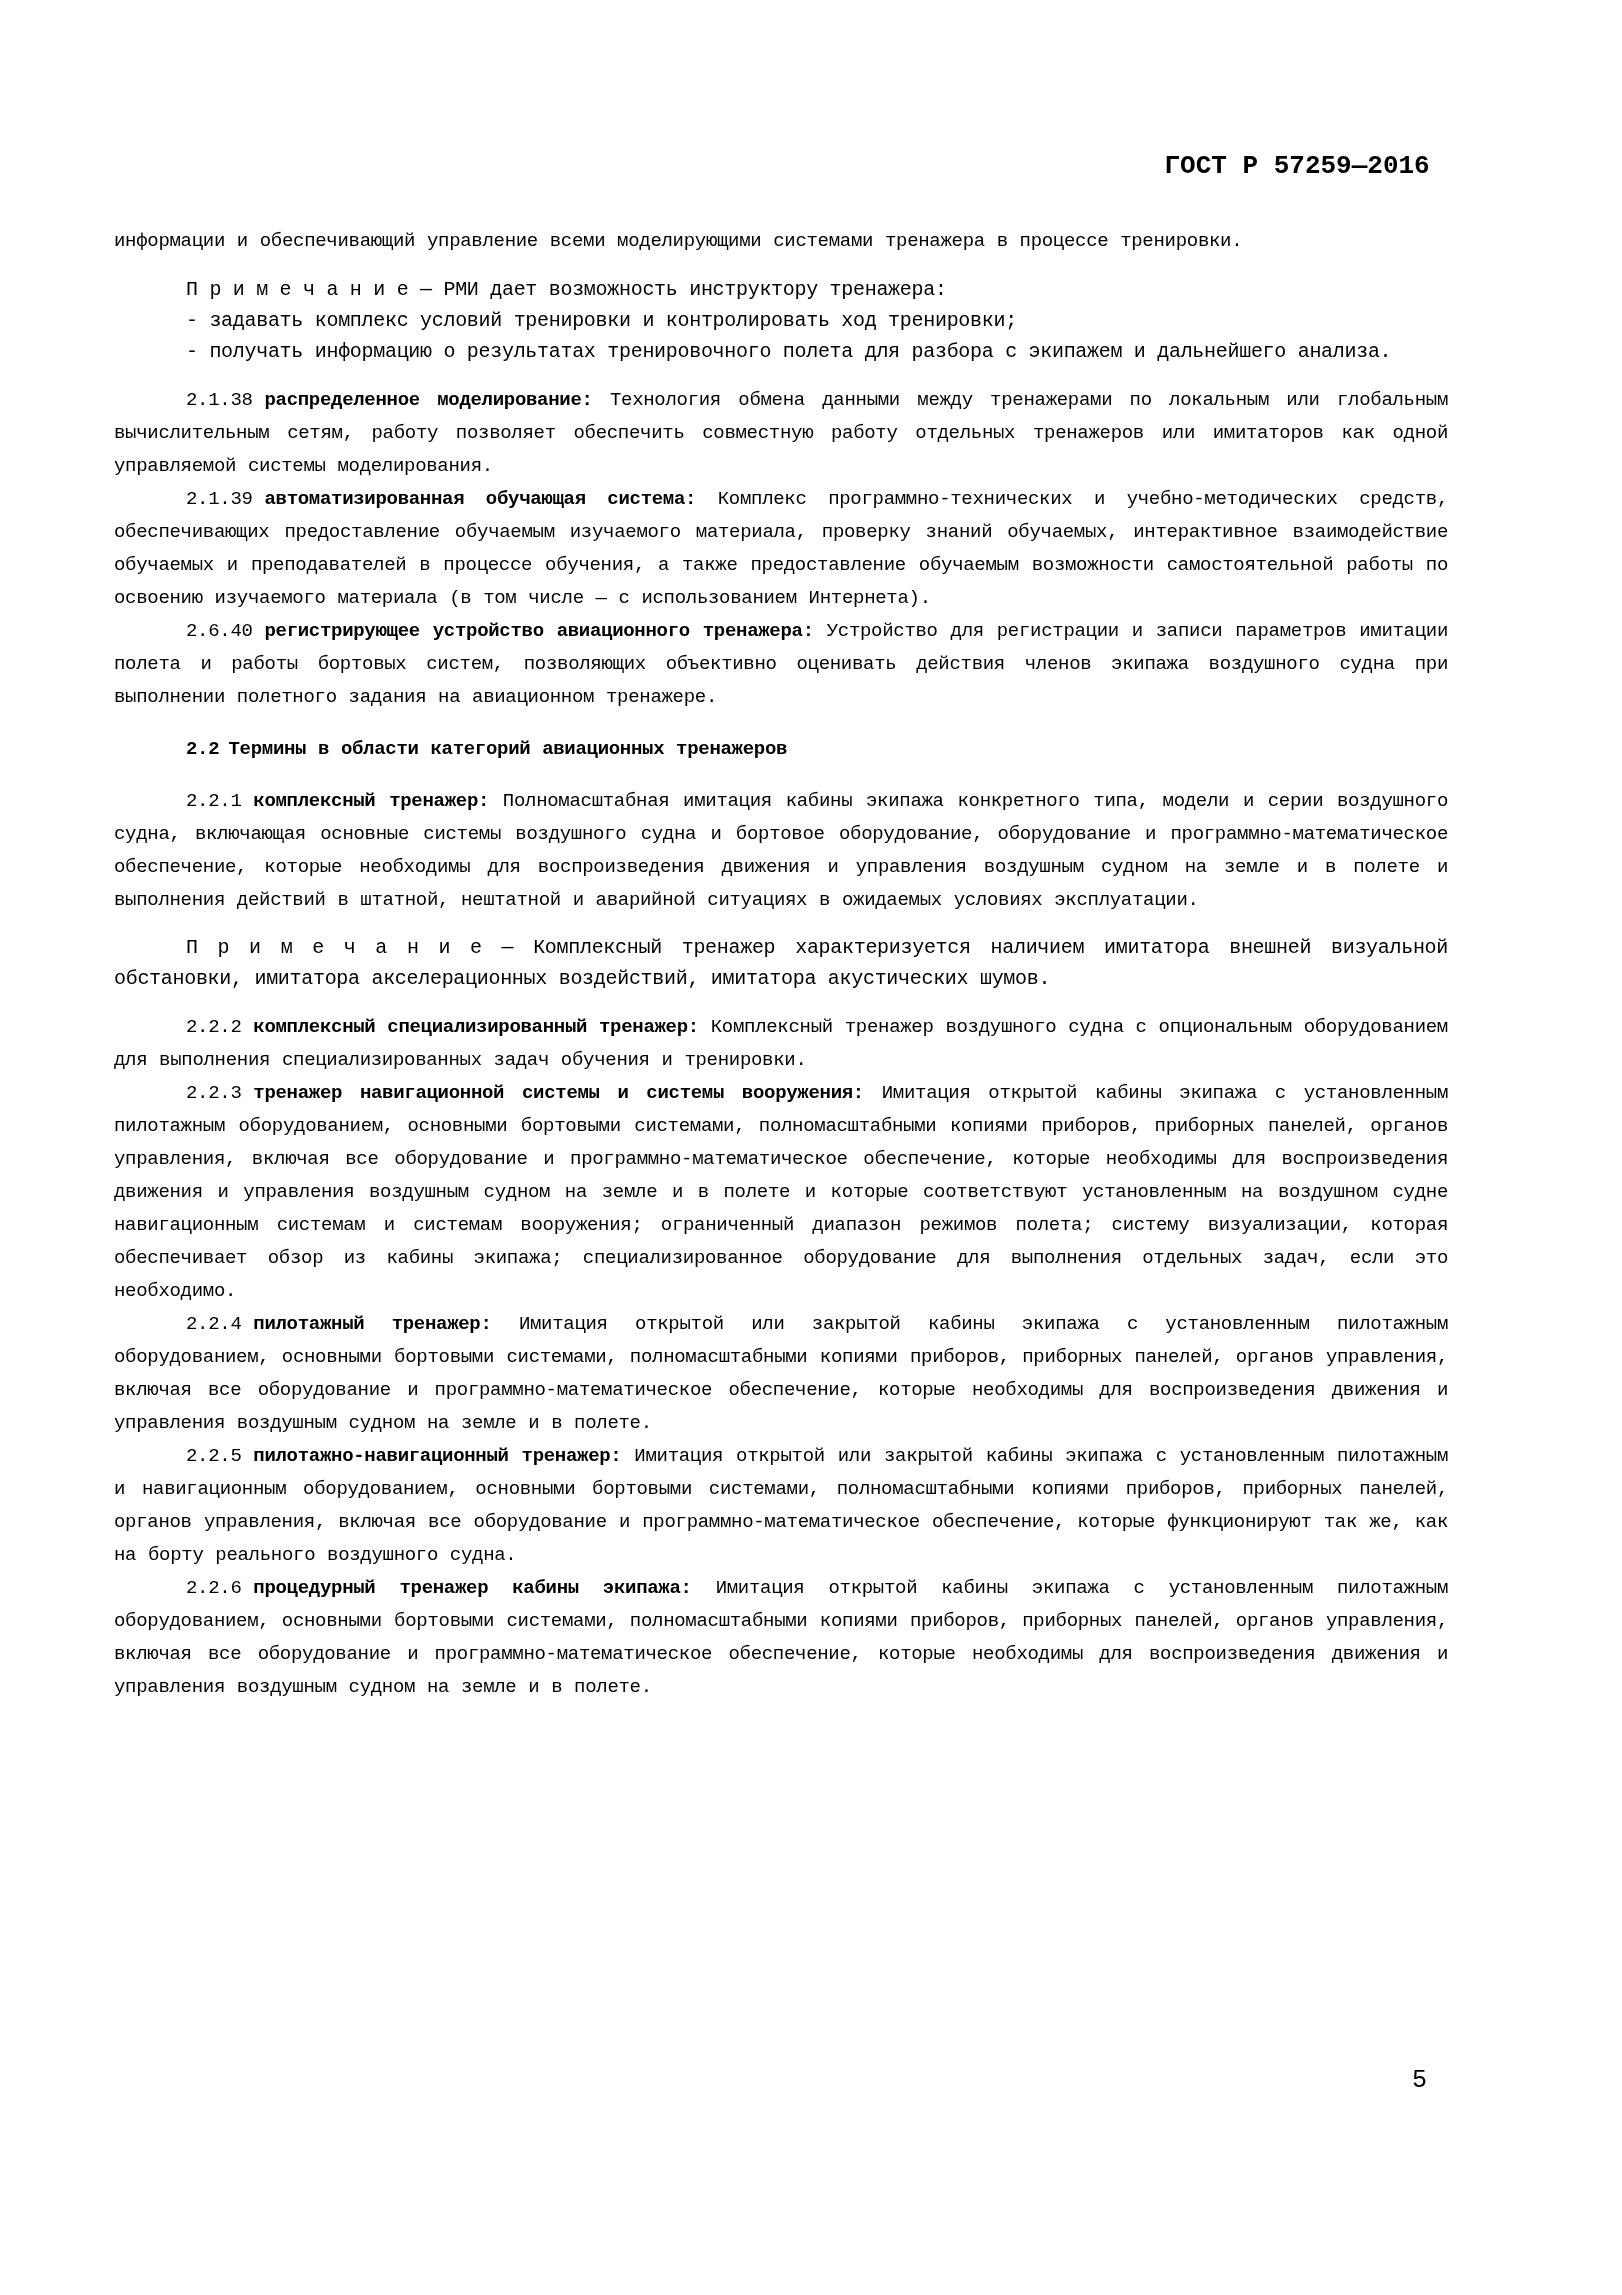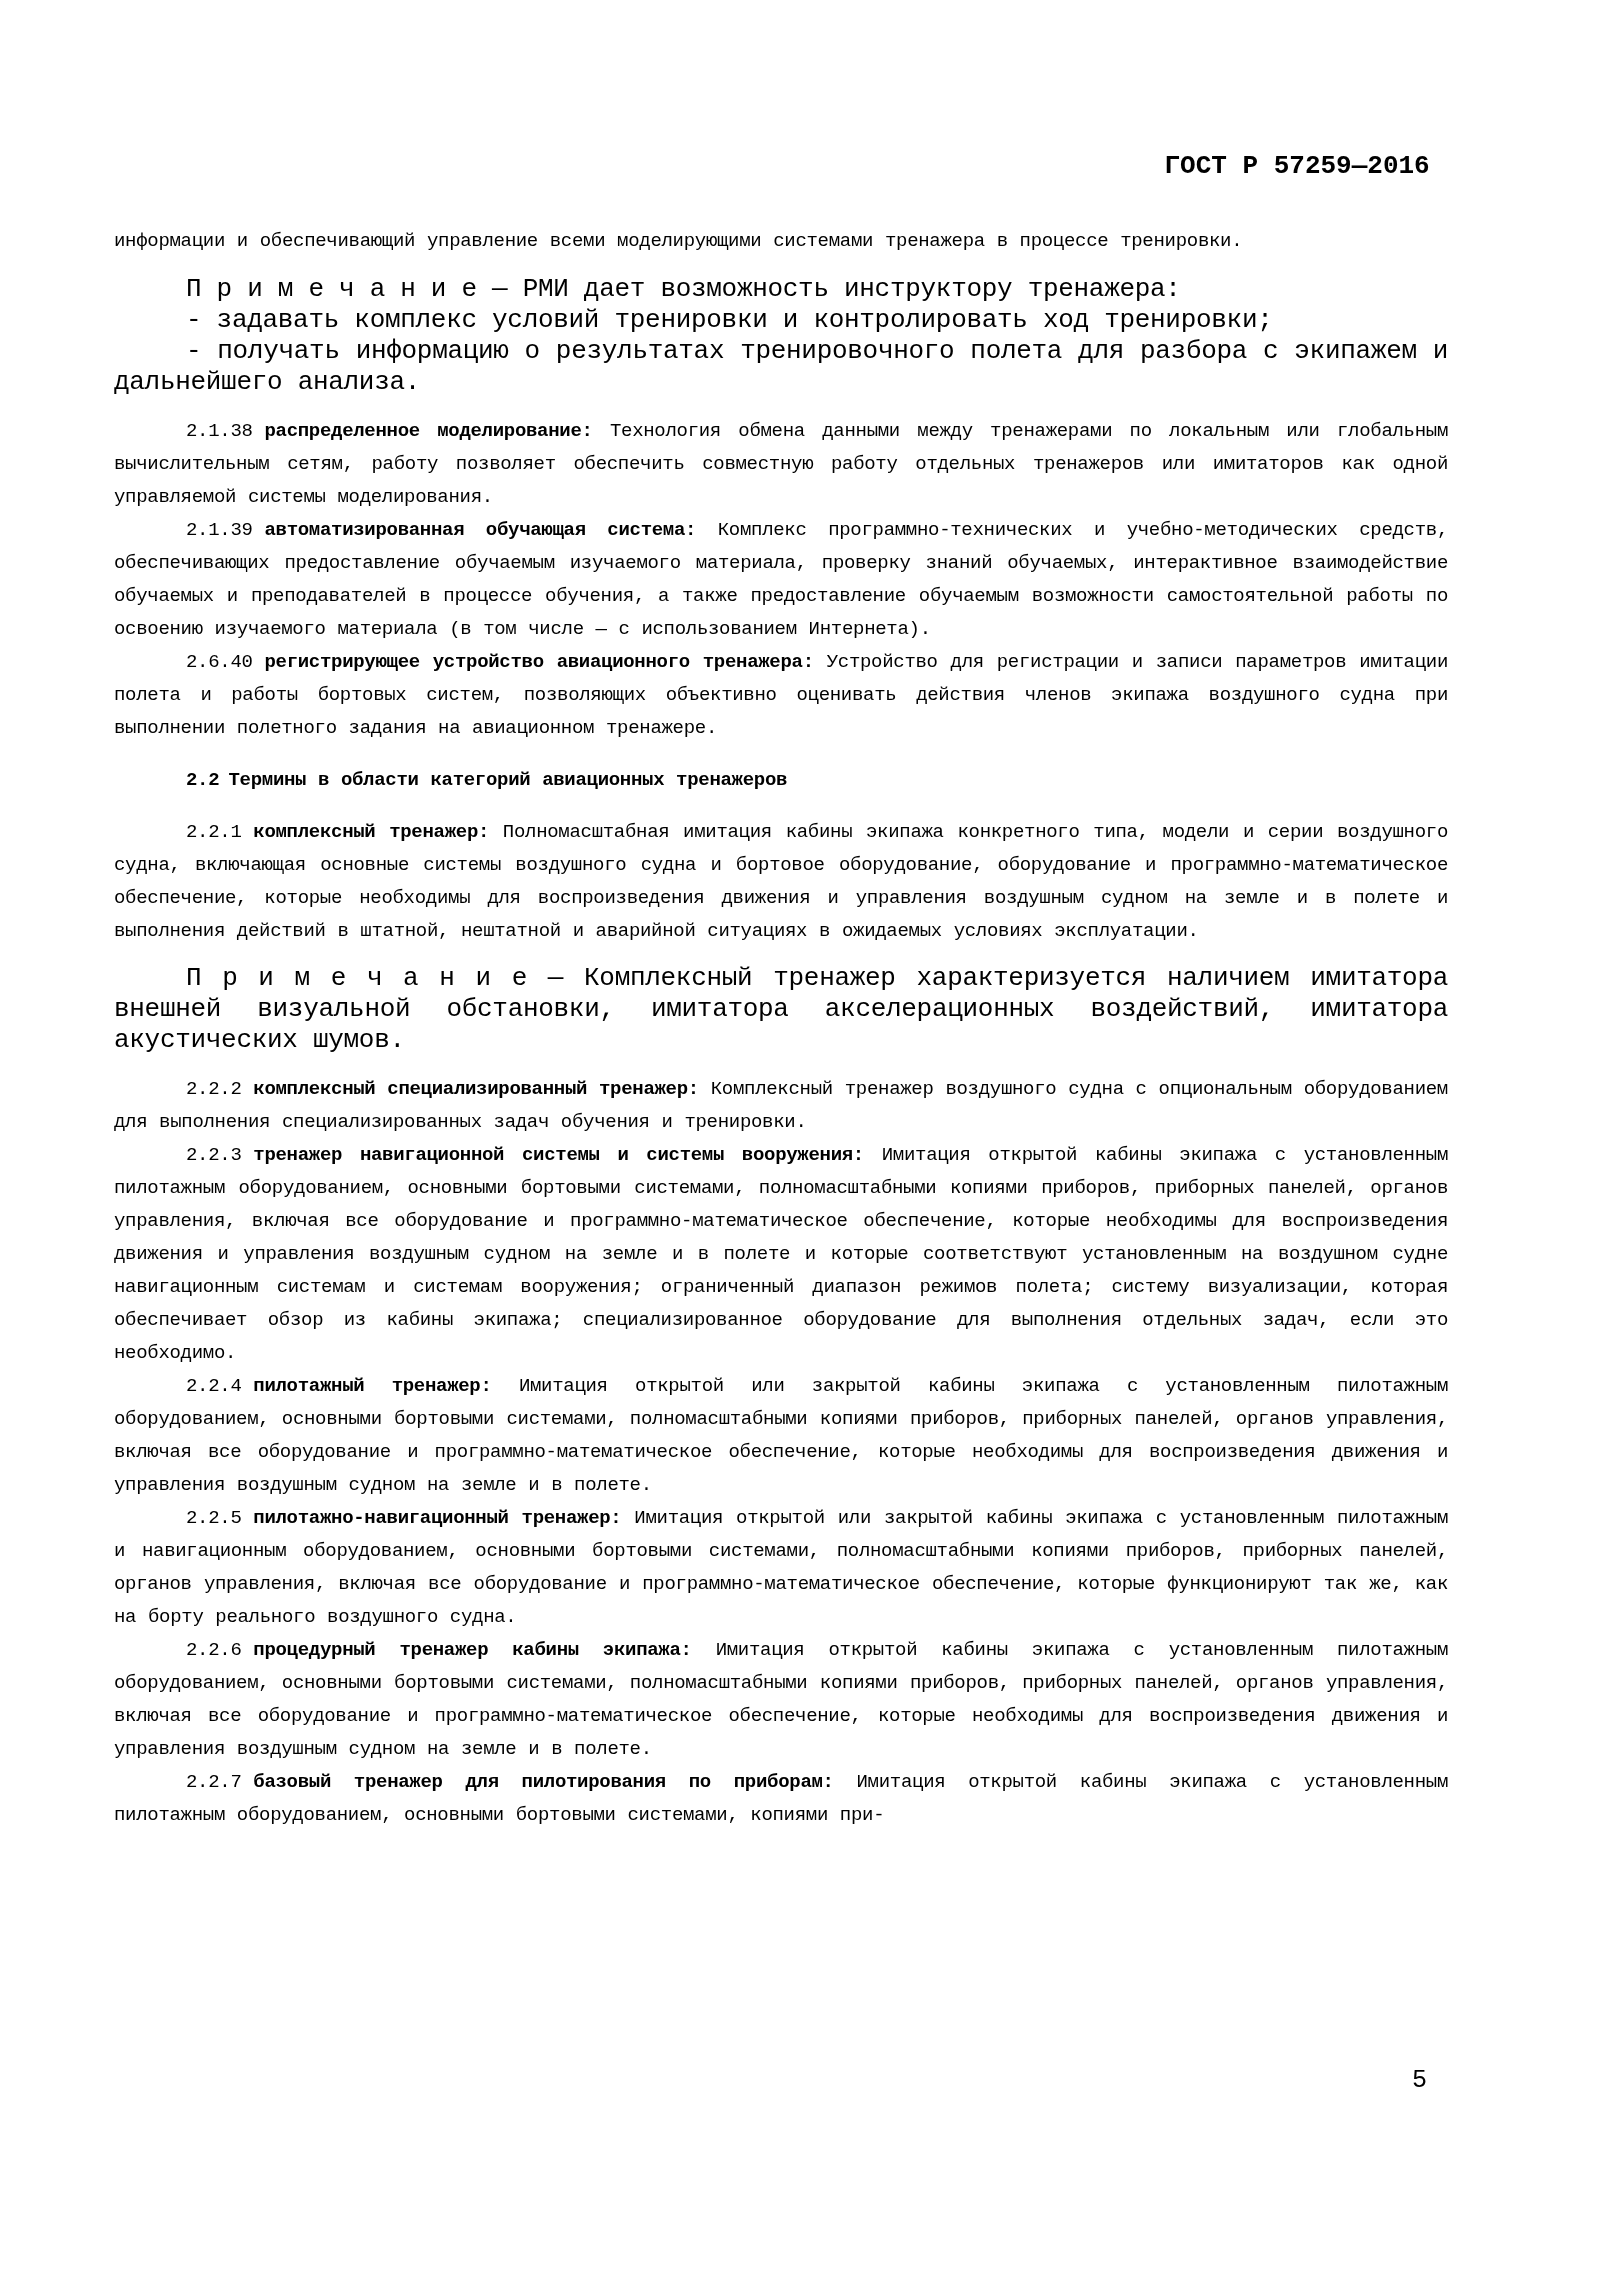--- a/index.html
+++ b/index.html
@@ -51,21 +51,21 @@
   .heading .term-num {
     font-weight: bold;
     margin-right: 9.2px;
   }
   .note-block {
     margin-top: 15.7px;
     margin-bottom: 17px;
   }
   .note-line {
     margin: 0;
-    font-size: 26px;
+    font-size: 20px;
     line-height: 31px;
     letter-spacing: -0.3px;
     text-align: justify;
     text-indent: 72px;
   }
   .page-number {
     position: absolute;
     top: 2066px;
     right: 196px;
     font-size: 25px;
@@ -104,18 +104,17 @@
   <p class="para"><span class="term-num">2.2.2</span><span class="bold">комплексный специализированный тренажер:</span> <span>Комплексный тренажер воздушного судна с опциональным оборудованием для выполнения специализированных задач обучения и тренировки.</span></p>
 
   <p class="para"><span class="term-num">2.2.3</span><span class="bold">тренажер навигационной системы и системы вооружения:</span> <span>Имитация открытой кабины экипажа с установленным пилотажным оборудованием, основными бортовыми системами, полномасштабными копиями приборов, приборных панелей, органов управления, включая все оборудование и программно-математическое обеспечение, которые необходимы для воспроизведения движения и управления воздушным судном на земле и в полете и которые соответствуют установленным на воздушном судне навигационным системам и системам вооружения; ограниченный диапазон режимов полета; систему визуализации, которая обеспечивает обзор из кабины экипажа; специализированное оборудование для выполнения отдельных задач, если это необходимо.</span></p>
 
   <p class="para"><span class="term-num">2.2.4</span><span class="bold">пилотажный тренажер:</span> <span>Имитация открытой или закрытой кабины экипажа с установленным пилотажным оборудованием, основными бортовыми системами, полномасштабными копиями приборов, приборных панелей, органов управления, включая все оборудование и программно-математическое обеспечение, которые необходимы для воспроизведения движения и управления воздушным судном на земле и в полете.</span></p>
 
   <p class="para"><span class="term-num">2.2.5</span><span class="bold">пилотажно-навигационный тренажер:</span> <span>Имитация открытой или закрытой кабины экипажа с установленным пилотажным и навигационным оборудованием, основными бортовыми системами, полномасштабными копиями приборов, приборных панелей, органов управления, включая все оборудование и программно-математическое обеспечение, которые функционируют так же, как на борту реального воздушного судна.</span></p>
 
   <p class="para"><span class="term-num">2.2.6</span><span class="bold">процедурный тренажер кабины экипажа:</span> <span>Имитация открытой кабины экипажа с установленным пилотажным оборудованием, основными бортовыми системами, полномасштабными копиями приборов, приборных панелей, органов управления, включая все оборудование и программно-математическое обеспечение, которые необходимы для воспроизведения движения и управления воздушным судном на земле и в полете.</span></p>
 
-  <p class="para"><span class="term-num">2.2.7</span><span class="bold">базовый тренажер для пилотирования по приборам:</span> <span>Имитация открытой кабины экипажа с установленным пилотажным оборудованием, основными бортовыми системами, копиями при-</span></p>
 
   <div class="page-number">5</div>
 
 </div>
 
 
 </body></html>

